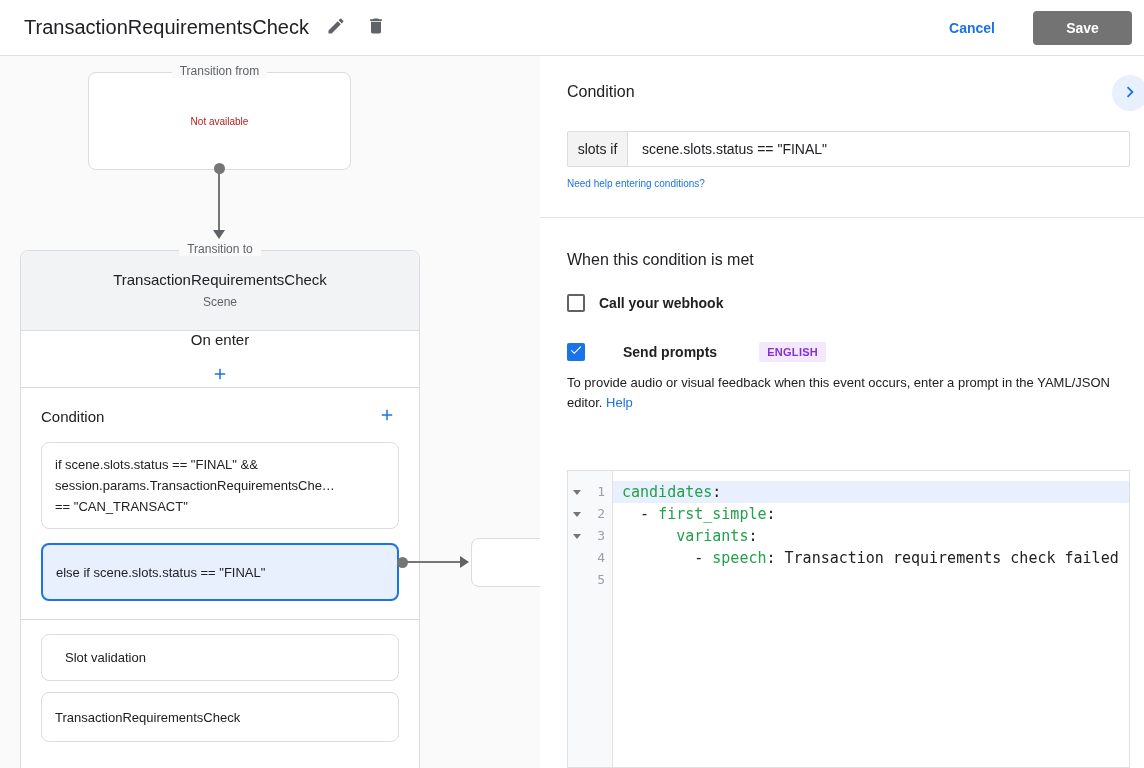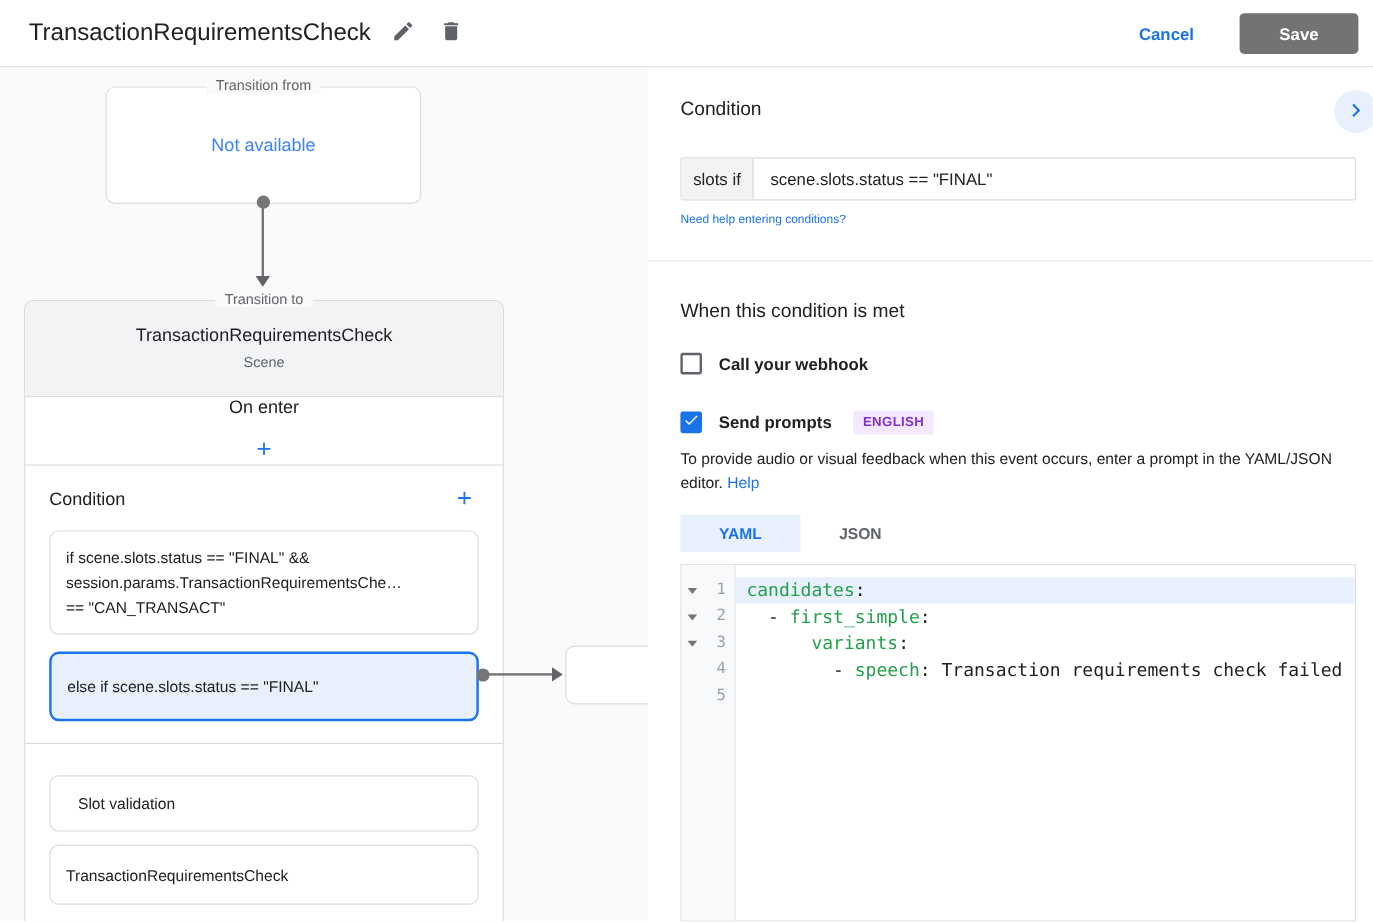--- a/index.html
+++ b/index.html
@@ -39,21 +39,21 @@
   }
   .node-chip {
     position: absolute; top: -9px; left: 50%; transform: translateX(-50%);
     background: #fafafa; padding: 0 8px; font-size: 12px; color: #5f6368; white-space: nowrap;
   }
   .tf-box {
     position: absolute; left: 88px; top: 16px; width: 263px; height: 98px;
     background: #fff; border: 1px solid #dadce0; border-radius: 8px;
     display: flex; align-items: center; justify-content: center;
   }
-  .tf-box .tf-value { font-size: 15px; color: #3b82f6; }
+  .tf-box .tf-value { font-size: 10px; color: #b91c1c; }
   .v-dot { position: absolute; left: 214px; top: 107px; width: 11px; height: 11px; border-radius: 50%; background: #757575; }
   .v-line { position: absolute; left: 218px; top: 112px; width: 2px; height: 62px; background: #757575; }
   .v-arrow { position: absolute; left: 213px; top: 174px; width: 0; height: 0;
     border-left: 6px solid transparent; border-right: 6px solid transparent; border-top: 9px solid #5f6368; }
   .scene-card {
     position: absolute; left: 20px; top: 194px; width: 400px; height: 530px;
     background: #fff; border: 1px solid #dadce0; border-radius: 8px 8px 0 0;
   }
   .scene-card .card-header {
     height: 80px; background: #f1f3f4; border-bottom: 1px solid #dadce0;
@@ -80,21 +80,21 @@
     white-space: pre-line; background: #fff; cursor: pointer;
   }
   .cond-box.selected {
     margin-top: 14px; background: #e8f0fe; border: 2px solid #1a73e8;
     height: 58px; display: flex; align-items: center; padding: 0 13px; white-space: nowrap;
   }
   .slot-box {
     border: 1px solid #dadce0; border-radius: 8px; background: #fff;
     display: flex; align-items: center; padding: 0 13px; font-size: 13px; cursor: pointer;
   }
-  .slot-box.first { margin-top: 12px; height: 47px; padding-left: 23px; }
+  .slot-box.first { height: 47px; padding-left: 23px; }
   .slot-box.second { margin-top: 11px; height: 50px; }
   .h-dot { position: absolute; left: 397px; top: 501px; width: 11px; height: 11px; border-radius: 50%; background: #757575; }
   .h-line { position: absolute; left: 403px; top: 505px; width: 58px; height: 2px; background: #757575; }
   .h-arrow { position: absolute; left: 460px; top: 500px; width: 0; height: 0;
     border-top: 6px solid transparent; border-bottom: 6px solid transparent; border-left: 9px solid #5f6368; }
   .target-node {
     position: absolute; left: 471px; top: 482px; width: 80px; height: 49px;
     background: #fff; border: 1px solid #dadce0; border-radius: 8px;
   }
   
@@ -120,21 +120,21 @@
   .cond-input {
     flex: 1; border: none; outline: none; padding: 0 14px; font-size: 14px; color: #202124;
     font-family: inherit; background: transparent;
   }
   .help-link { position: absolute; left: 27px; top: 122px; font-size: 10px; color: #1a73e8;
     text-decoration: none; cursor: pointer; }
   .panel-divider { position: absolute; left: 0; top: 161px; width: 604px; height: 1px; background: #e4e4e4; }
   .when-title { position: absolute; left: 27px; top: 195px; font-size: 16px; color: #202124; }
   .check-row { position: absolute; left: 27px; display: flex; align-items: center; }
   .check-row.webhook { top: 238px; }
-  .check-row.prompts { top: 286px; }
+  .check-row.prompts { top: 286px; gap: 24px; }
   .checkbox {
     width: 18px; height: 18px; border: 2px solid #5f6368; border-radius: 2px; background: #fff;
     cursor: pointer; flex: none;
   }
   .checkbox.checked {
     border-color: #1a73e8; background: #1a73e8;
     display: flex; align-items: center; justify-content: center;
   }
   .checkbox.checked svg { width: 14px; height: 14px; fill: #fff; }
   .check-label { margin-left: 14px; font-size: 14px; font-weight: bold; color: #202124; }
@@ -282,24 +282,20 @@
     </div>
     <span class="check-label">Send prompts</span>
     <span class="lang-badge">ENGLISH</span>
   </div>
 
   <div class="prompt-hint">
     <span>To provide audio or visual feedback when this event occurs, enter a prompt in the YAML/JSON editor.</span>
     <a>Help</a>
   </div>
 
-  <div class="tabs">
-    <button class="tab active">YAML</button>
-    <button class="tab">JSON</button>
-  </div>
 
   <div class="editor">
     <div class="gutter-bg"></div>
     <div class="cm-rows">
         <div class="cm-row active">
           <div class="cm-gutter-cell"><span class="fold-arrow"></span>1</div>
           <div class="cm-code"><span class="tok-key">candidates</span><span class="tok-punc">:</span></div>
         </div>
         <div class="cm-row">
           <div class="cm-gutter-cell"><span class="fold-arrow"></span>2</div>

